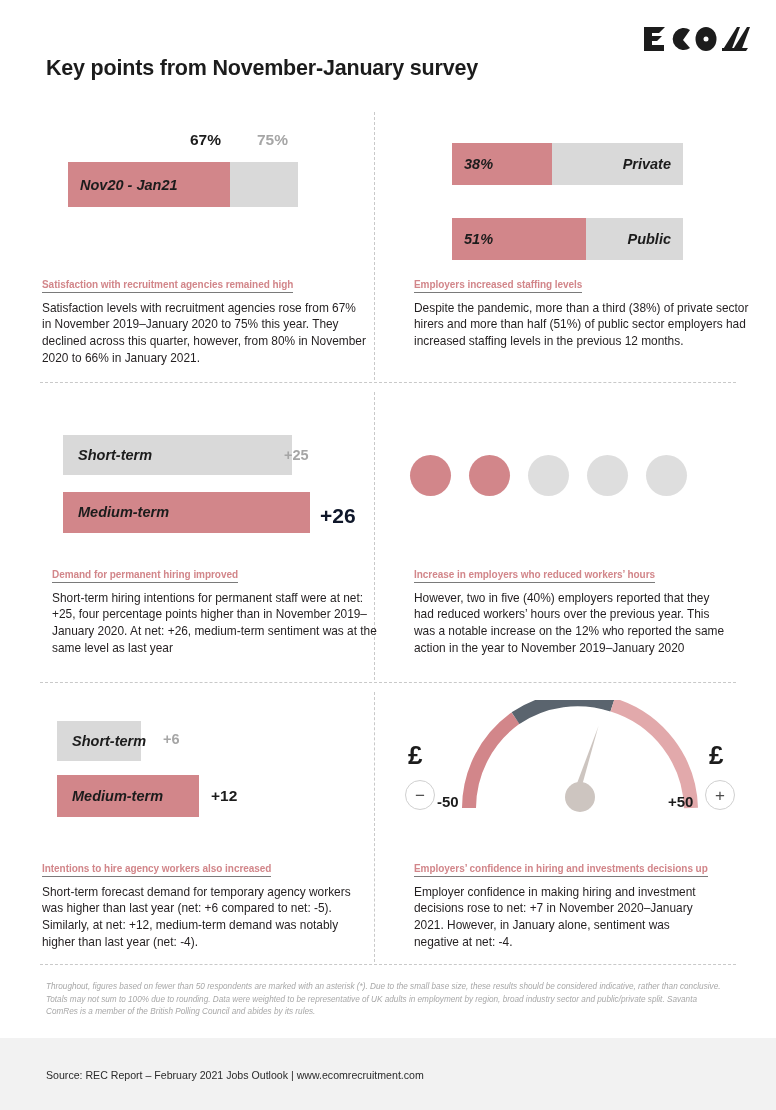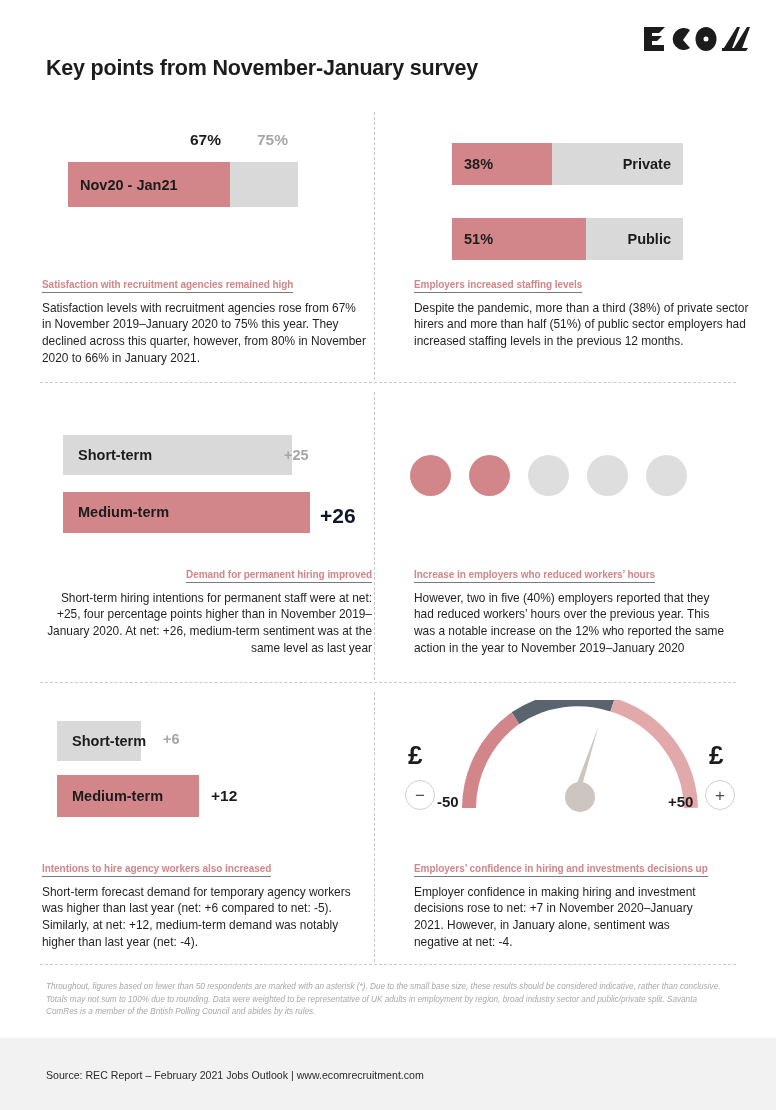--- a/index.html
+++ b/index.html
@@ -29,21 +29,21 @@
   .v-divider{
     position:absolute; left:374px; top:112px; width:0;
     border-left:1px dashed #c9c9c9;
   }
   .h-divider{
     position:absolute; left:40px; width:696px; height:0;
     border-top:1px dashed #c9c9c9;
   }
 
   
-  .bar-row{position:absolute;}
+  .bar-row{position:absolute;font-style:italic;}
   .bar{
     position:absolute; top:0; left:0; height:100%;
     display:flex; align-items:center;
   }
   .bar-bg{ background:#d9d9d9; }
   .bar-fill{ background:#d2868a; }
   .bar-label{
     position:absolute; z-index:4;
     font-size:14.5px; font-weight:bold; color:#1c1c1c;
     white-space:nowrap;
@@ -175,21 +175,21 @@
     <div class="bar-label" style="left:15px;top:12px;">Short-term</div>
   </div>
   <div class="bar-value" style="left:284px;top:447px;font-size:14.5px;color:#a6a6a6;">+25</div>
 
   <div class="bar-row" style="left:63px;top:492px;width:247px;height:41px;">
     <div class="bar bar-fill" style="width:247px;"></div>
     <div class="bar-label" style="left:15px;top:12px;">Medium-term</div>
   </div>
   <div class="bar-value" style="left:320px;top:504px;font-size:21px;color:#0f172a;">+26</div>
 
-  <div class="caption" style="left:38px;top:564px;width:334px;text-align:right;">
+  <div class="caption" style="left:52px;top:564px;width:334px;">
     <div class="caption-head">Demand for permanent hiring improved</div>
     <div class="caption-body">Short-term hiring intentions for permanent staff were at net: +25, four percentage points higher than in November 2019–January 2020. At net: +26, medium-term sentiment was at the same level as last year</div>
   </div>
 
   <div class="circle c-on" style="left:410px;top:455px;"></div>
   <div class="circle c-on" style="left:469px;top:455px;"></div>
   <div class="circle c-off" style="left:528px;top:455px;"></div>
   <div class="circle c-off" style="left:587px;top:455px;"></div>
   <div class="circle c-off" style="left:646px;top:455px;"></div>
 

